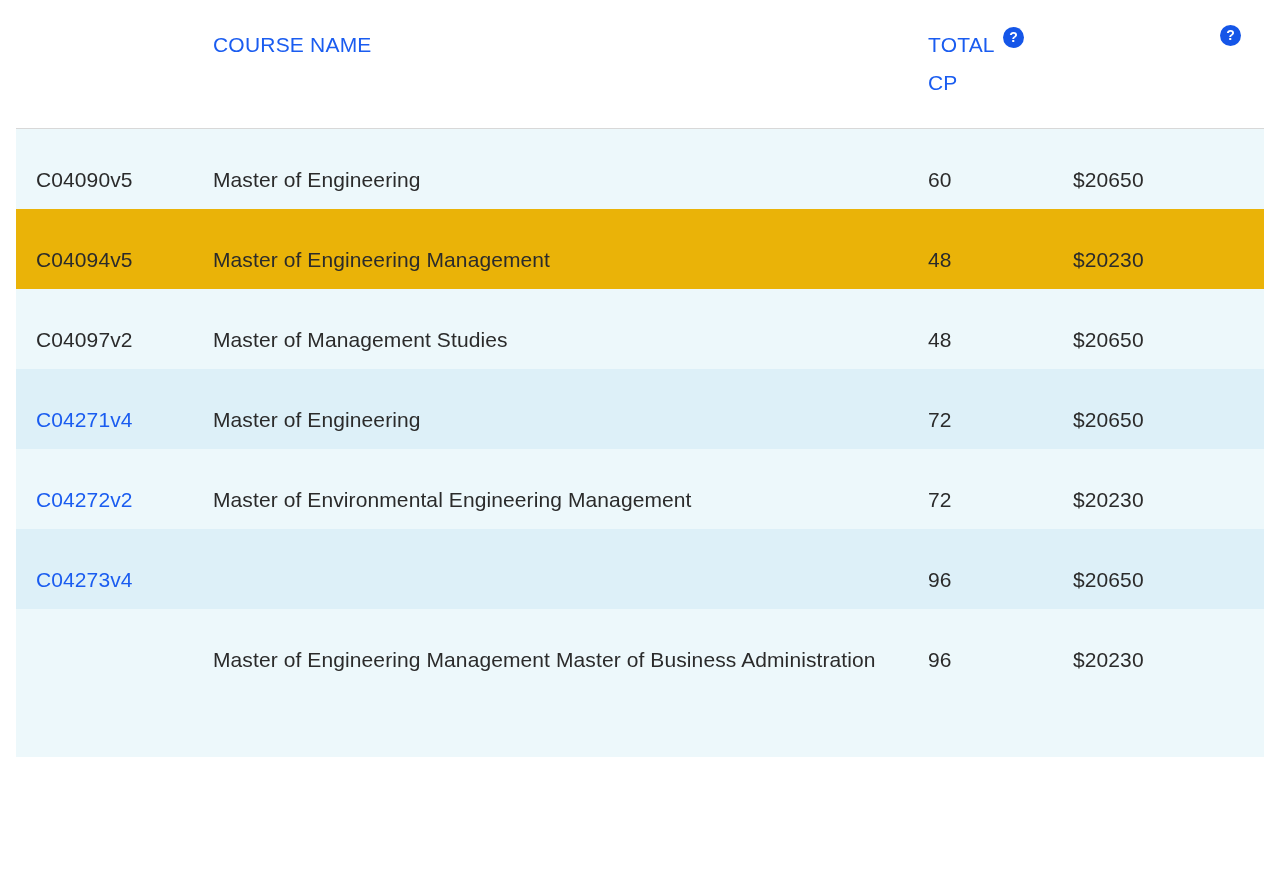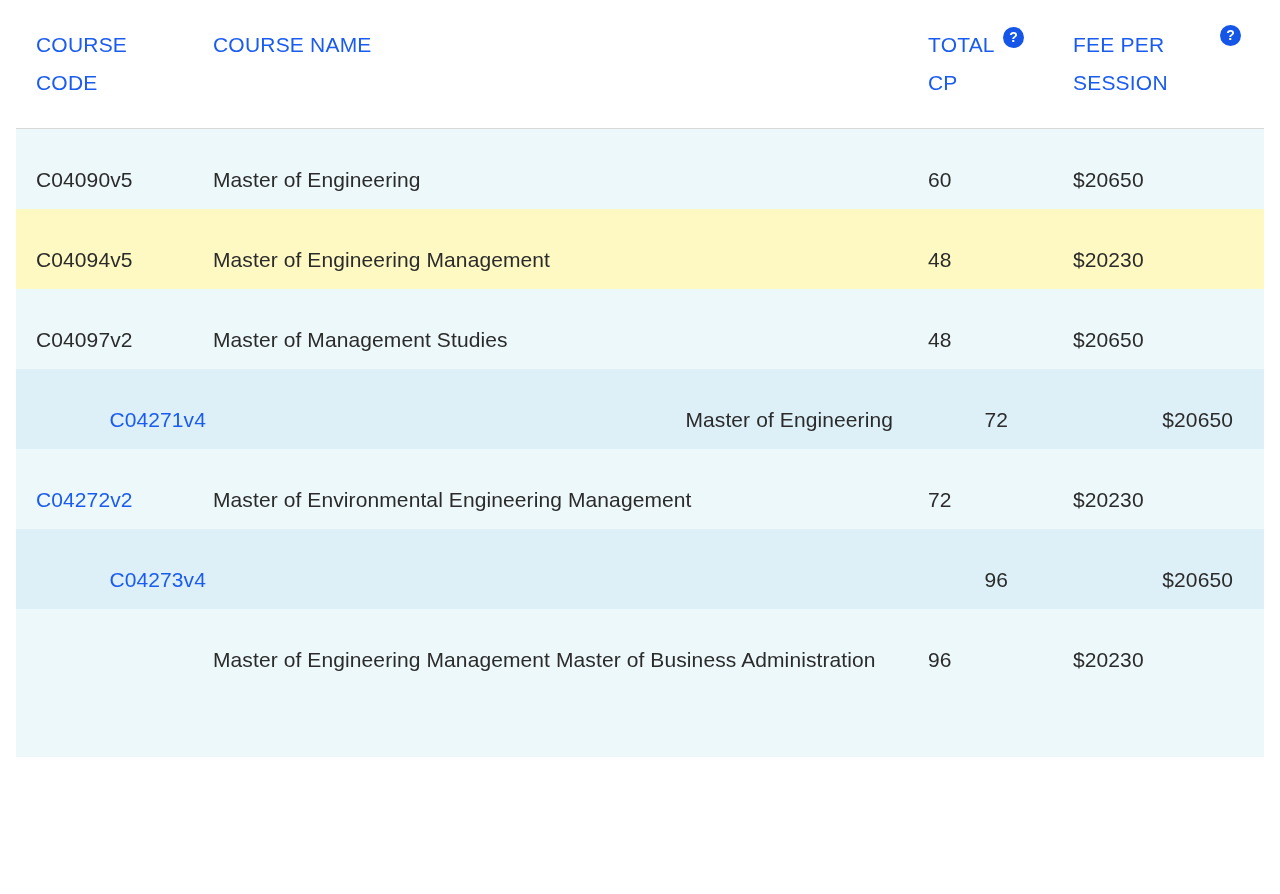--- a/index.html
+++ b/index.html
@@ -66,22 +66,22 @@
     border-top: 1px solid #d8d8d8;
   }
 
   .row {
     position: relative;
     box-sizing: border-box;
     height: 80px;
     padding: 0;
   }
   .row.shade-a { background: #edf8fb; }
-  .row.shade-b { background: #ddf0f8; text-align: right; }
-  .row.shade-c { background: #fef9c3; }
+  .row.shade-b { background: #ddf0f8; }
+  .row.shade-c { background: #eab308; }
   .row.tall    { height: 148px; }
 
   .cell {
     position: absolute;
     font-size: 21px;
     line-height: 42px;
     color: #2b2b2b;
     letter-spacing: 0.1px;
   }
   .cell-code {
@@ -109,31 +109,27 @@
     text-decoration: none;
     cursor: pointer;
   }
 </style>
 </head>
 <body>
 
 <div class="course-table">
 
   <div class="table-head">
-    <div class="head-cell head-code">COURSE
-CODE</div>
 
     <div class="head-cell head-name">COURSE NAME</div>
 
     <div class="head-cell head-total">TOTAL
 CP</div>
     <div class="help-icon help-total">?</div>
 
-    <div class="head-cell head-fee">FEE PER
-SESSION</div>
     <div class="help-icon help-fee">?</div>
   </div>
 
   <div class="table-body" id="table-body">
       <div class="row shade-a">
         <div class="cell cell-code">C04090v5</div>
         <div class="cell cell-name">Master of Engineering</div>
         <div class="cell cell-total">60</div>
         <div class="cell cell-fee">$20650</div>
       </div>

